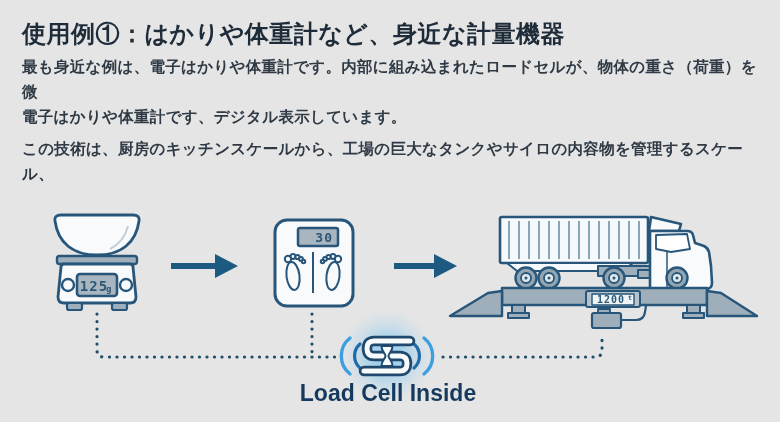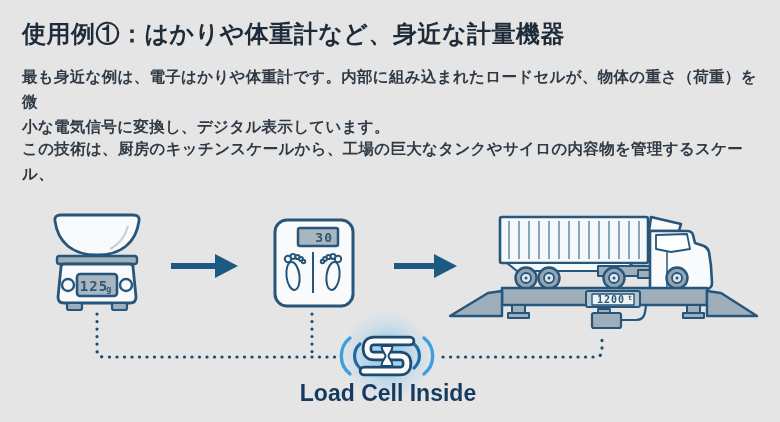--- a/index.html
+++ b/index.html
@@ -24,21 +24,21 @@
     position: absolute;
     left: 22px;
     margin: 0;
     width: 742px;
     font-size: 15.5px;
     line-height: 25px;
     font-weight: 600;
     letter-spacing: 0.3px;
     color: #2f3a45;
   }
-  .par-1 { top: 64px; }
+  .par-1 { top: 56px; font-family: Liberation Mono, monospace; }
   .par-2 { top: 124px; margin-top: 12px; }
   .diagram-svg {
     position: absolute;
     left: 0; top: 192px;
   }
   .lcd {
     font-family: "DejaVu Sans Mono", monospace;
     font-weight: bold;
     fill: #2b5876;
     letter-spacing: 1px;
@@ -50,21 +50,21 @@
     fill: #163a5e;
   }
 </style>
 </head>
 <body>
 
 <div class="page">
 
   <h1 class="page-title">使用例①：はかりや体重計など、身近な計量機器</h1>
 
-  <p class="body-par par-1"><span>最も身近な例は、電子はかりや体重計です。内部に組み込まれたロードセルが、物体の重さ（荷重）を微</span><br><span>小な電気信号に変換し、デジタル表示しています。</span></p>
+  <p class="body-par par-1"><span>最も身近な例は、電子はかりや体重計です。内部に組み込まれたロードセルが、物体の重さ（荷重）を微</span><br><span>電子はかりや体重計です、デジタル表示しています。</span></p>
 
   <p class="body-par par-2"><span>この技術は、厨房のキッチンスケールから、工場の巨大なタンクやサイロの内容物を管理するスケール、</span><br></p>
 
   <svg class="diagram-svg" width="780" height="230" viewBox="0 192 780 230">
 
     <defs>
       <radialGradient id="glowGrad" cx="50%" cy="50%" r="50%">
         <stop offset="0%" stop-color="#8fd0f5" stop-opacity="0.95"></stop>
         <stop offset="40%" stop-color="#7cc4ee" stop-opacity="0.55"></stop>
         <stop offset="72%" stop-color="#8ccaf0" stop-opacity="0.22"></stop>

